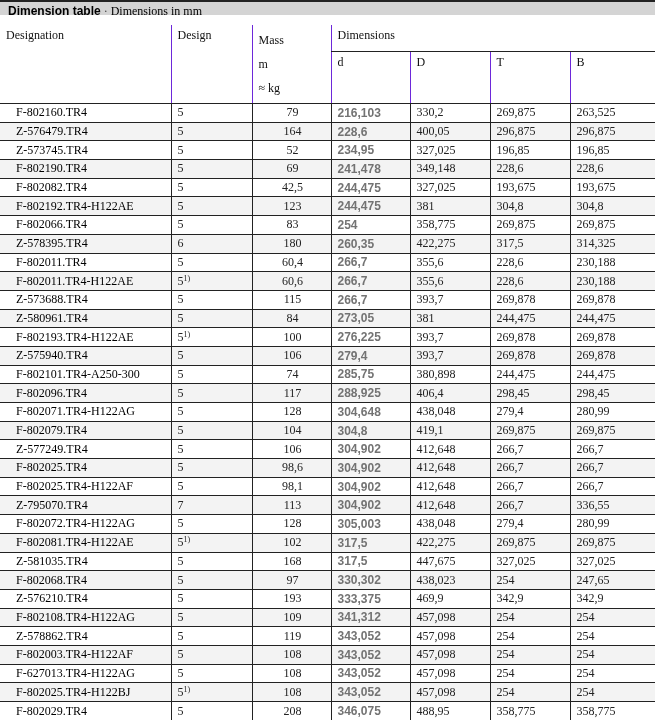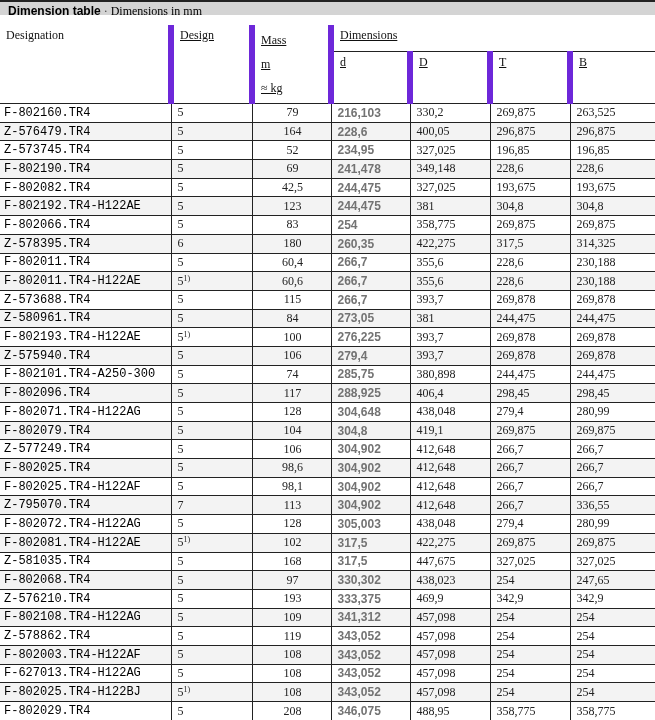--- a/index.html
+++ b/index.html
@@ -19,30 +19,30 @@
     font-size:12px;
   }
   col.c0 { width:171px; } col.c1 { width:81px; } col.c2 { width:79px; }
   col.c3 { width:79px; } col.c4 { width:80px; } col.c5 { width:80px; } col.c6 { width:85px; }
   th {
     font-family:"Liberation Serif", serif; font-weight:normal; text-align:left; vertical-align:top;
     padding:3px 6px; color:#111; background:#ffffff;
   }
   thead tr.h1 th { height:20px; }
   thead tr.h2 th { height:44px; }
-  .bl { border-left:6px solid #6d28d9;text-decoration:underline; }
+  .bl { border-left:1px solid #6d28d9; }
   .bb { border-bottom:1px solid #222; }
   .massline { line-height:24px; }
   td {
     height:18.7px; padding:0 6px; box-sizing:border-box; white-space:nowrap;
     font-family:"Liberation Serif", serif; color:#222; vertical-align:middle;
     border-top:1px solid #222;
   }
   tbody tr:nth-child(even) td { background:#f3f3f3; }
-  td.desig { font-family:Liberation Mono, monospace; color:#000; padding-left:4px; }
+  td.desig { font-family:Liberation Serif, serif; color:#000; padding-left:16px; }
   td.dval { font-family:"Liberation Sans", sans-serif; font-weight:bold; color:#737373; }
   td.mass { text-align:center; padding-left:8px; }
   td + td { border-left:1px solid #222; }
   sup.fn { font-size:8px; vertical-align:4px; margin-left:0px; }
 </style>
 </head>
 <body>
 
 <div class="titlebar">
   <span class="main">Dimension table</span>

